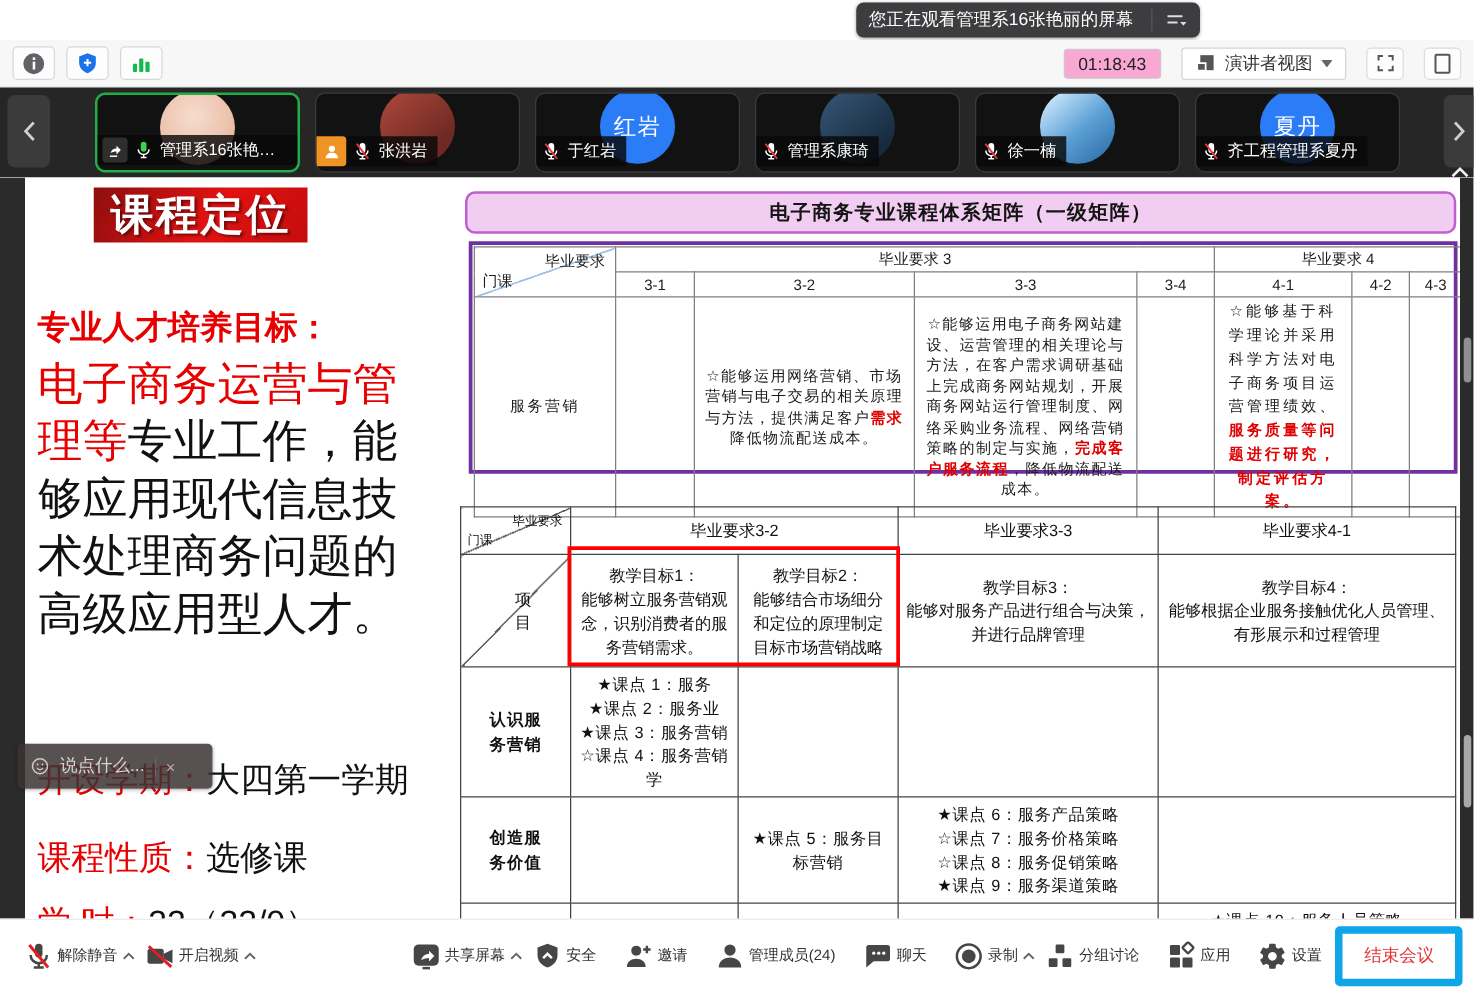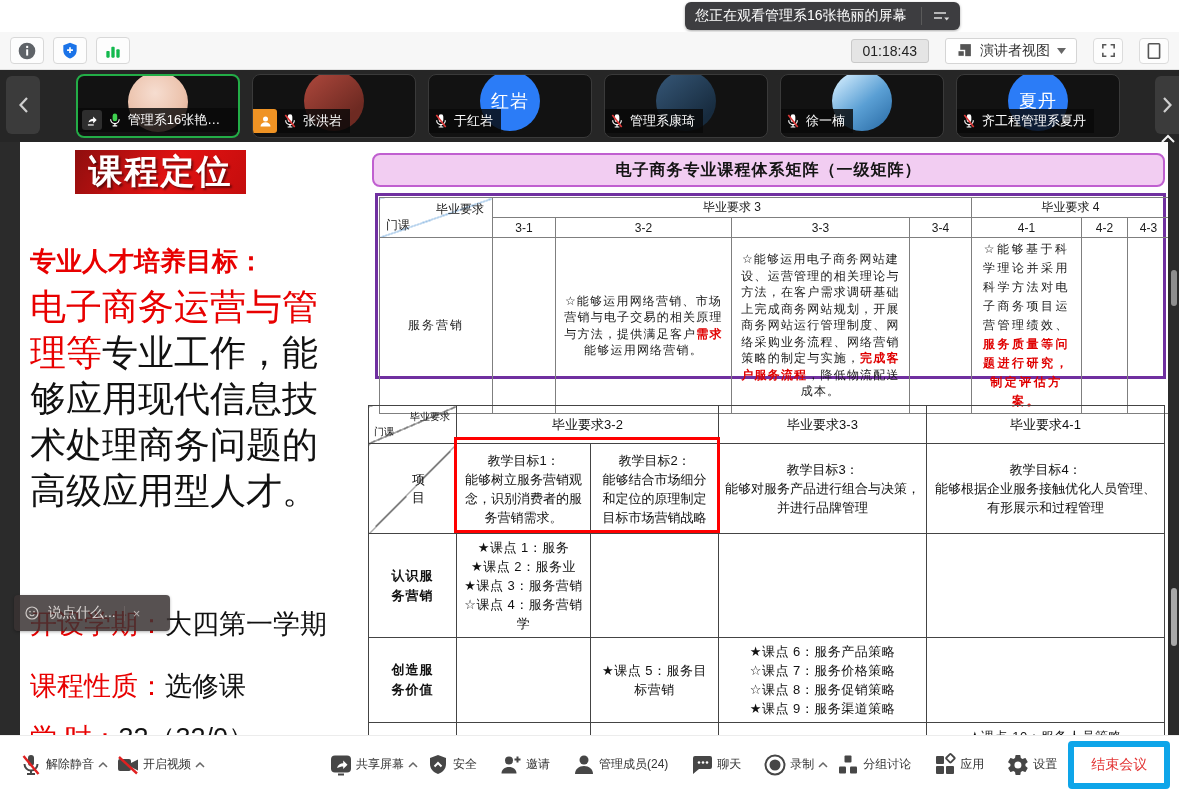--- a/index.html
+++ b/index.html
@@ -13,21 +13,21 @@
   .watch-pill { position:absolute; left:685px; top:2px; height:28px; background:#3d3d40;
     border-radius:6px; display:flex; align-items:center; padding:0 10px; gap:14px;
     box-shadow:0 1px 3px rgba(0,0,0,.35); }
   .watch-pill .txt { color:#fff; font-size:14px; white-space:nowrap; }
   .watch-pill .menu { display:flex; align-items:center; border-left:1px solid #5a5a5a; padding-left:10px; height:18px; }
   
   .top-toolbar { position:absolute; top:32px; left:0; width:100%; height:38px; background:#f7f7f7;
     border-bottom:1px solid #e2e2e2; display:flex; align-items:center; padding:0 10px; }
   .tb-btn { width:34px; height:27px; background:#fdfdfd; border:1px solid #d8d8d8; border-radius:4px;
     display:flex; align-items:center; justify-content:center; margin-right:9px; }
-  .timer-box { margin-left:auto; height:24px; border:1px solid #c9c9c9; background:#e5e5e5; border-radius:3px;
+  .timer-box { margin-left:auto; height:24px; border:1px solid #c9c9c9; background:#f9a8d4; border-radius:3px;
     display:flex; align-items:center; padding:3px 11px; font-size:14px; color:#222; }
   .view-btn { height:26px; border:1px solid #d5d5d5; background:#fff; border-radius:3px; margin-left:16px;
     display:flex; align-items:center; gap:7px; padding:8px 10px; font-size:14px; color:#333; }
   .icon-btn { margin-left:16px; width:30px; height:26px; display:flex; align-items:center; justify-content:center;
     background:#fdfdfd; border:1px solid #dcdcdc; border-radius:4px; }
   
   .video-strip { position:absolute; top:70px; left:0; width:100%; height:72px; background:#262626; }
   .strip-nav { position:absolute; top:6px; width:34px; height:58px; background:#3b3b3b; border-radius:6px;
     color:#cfcfcf; display:flex; align-items:center; justify-content:center; font-size:20px; }
   .strip-nav.left { left:6px; }
@@ -330,21 +330,21 @@
         <td>3-3</td>
         <td>3-4</td>
         <td>4-1</td>
         <td>4-2</td>
         <td>4-3</td>
       </tr>
       <tr style="height:140px">
         <td style="letter-spacing:2px">服务营销</td>
         <td></td>
         <td class="t1cell">
-          <span>☆能够运用网络营销、市场营销与电子交易的相关原理与方法，提供满足客户</span><span class="redtxt">需求</span><span>能够运用网络营销。</span>
+          <span>☆能够运用网络营销、市场营销与电子交易的相关原理与方法，提供满足客户</span><span class="redtxt">需求</span><span>降低物流配送成本。</span>
         </td>
         <td class="t1cell">
           <span>☆能够运用电子商务网站建设、运营管理的相关理论与方法，在客户需求调研基础上完成商务网站规划，开展商务网站运行管理制度、网络采购业务流程、网络营销策略的制定与实施，</span><span class="redtxt">完成客户服务流程</span><span>，降低物流配送成本。</span>
         </td>
         <td></td>
         <td class="t1cell wide">
           <span>☆能够基于科学理论并采用科学方法对电子商务项目运营管理绩效、</span><span class="redtxt">服务质量等问题进行研究，制定评估方案。</span>
         </td>
         <td></td>
         <td></td>

